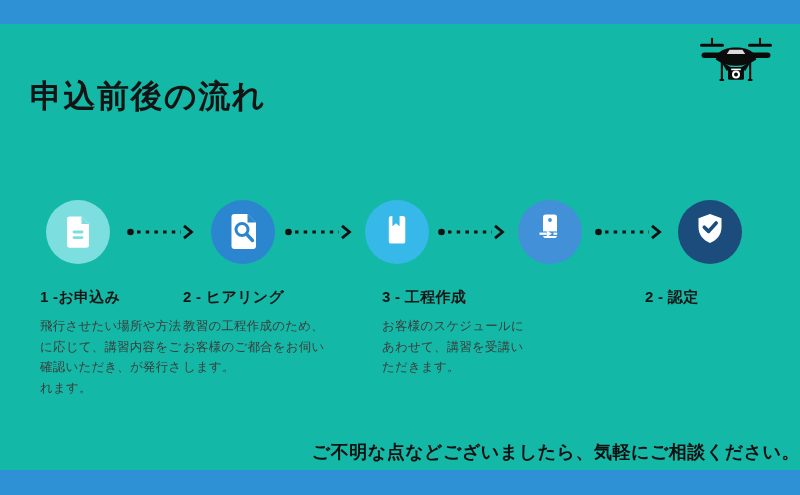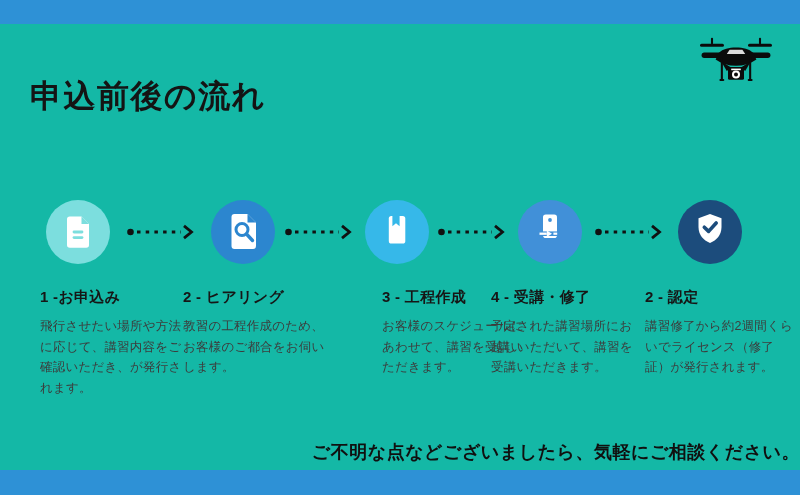--- a/index.html
+++ b/index.html
@@ -148,26 +148,21 @@
     <div class="step-desc">飛行させたい場所や方法に応じて、講習内容をご確認いただき、が発行されます。</div>
   </div>
   <div class="step-col s2">
     <div class="step-label">2 - ヒアリング</div>
     <div class="step-desc">教習の工程作成のため、お客様のご都合をお伺いします。</div>
   </div>
   <div class="step-col s3">
     <div class="step-label">3 - 工程作成</div>
     <div class="step-desc">お客様のスケジュールにあわせて、講習を受講いただきます。</div>
   </div>
-  <div class="step-col s4">
-    <div class="step-label">4 - 受講・修了</div>
-    <div class="step-desc">予定された講習場所にお越しいただいて、講習を受講いただきます。</div>
-  </div>
   <div class="step-col s5">
     <div class="step-label">2 - 認定</div>
-    <div class="step-desc">講習修了から約2週間くらいでライセンス（修了証）が発行されます。</div>
   </div>
 
   <div class="footer-note">ご不明な点などございましたら、気軽にご相談ください。</div>
 
   <div class="accent-bar bottom"></div>
 
 </div>
 
 </body></html>

